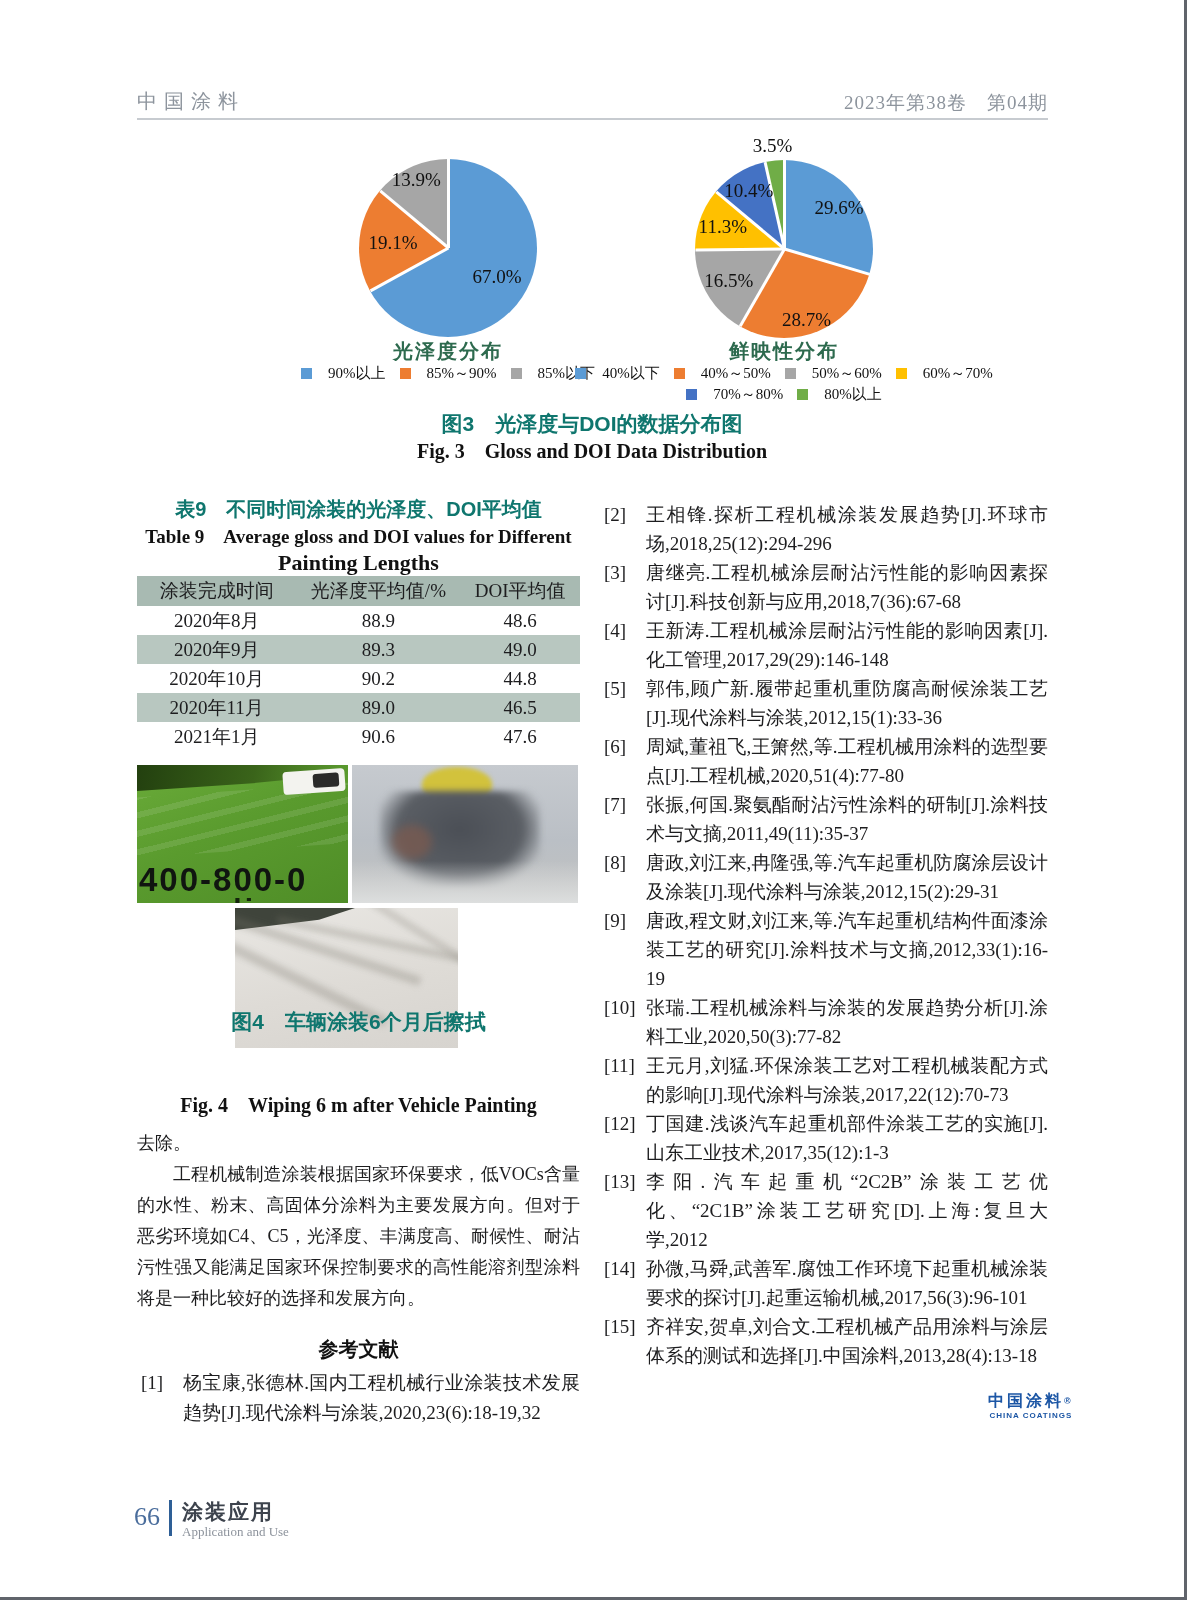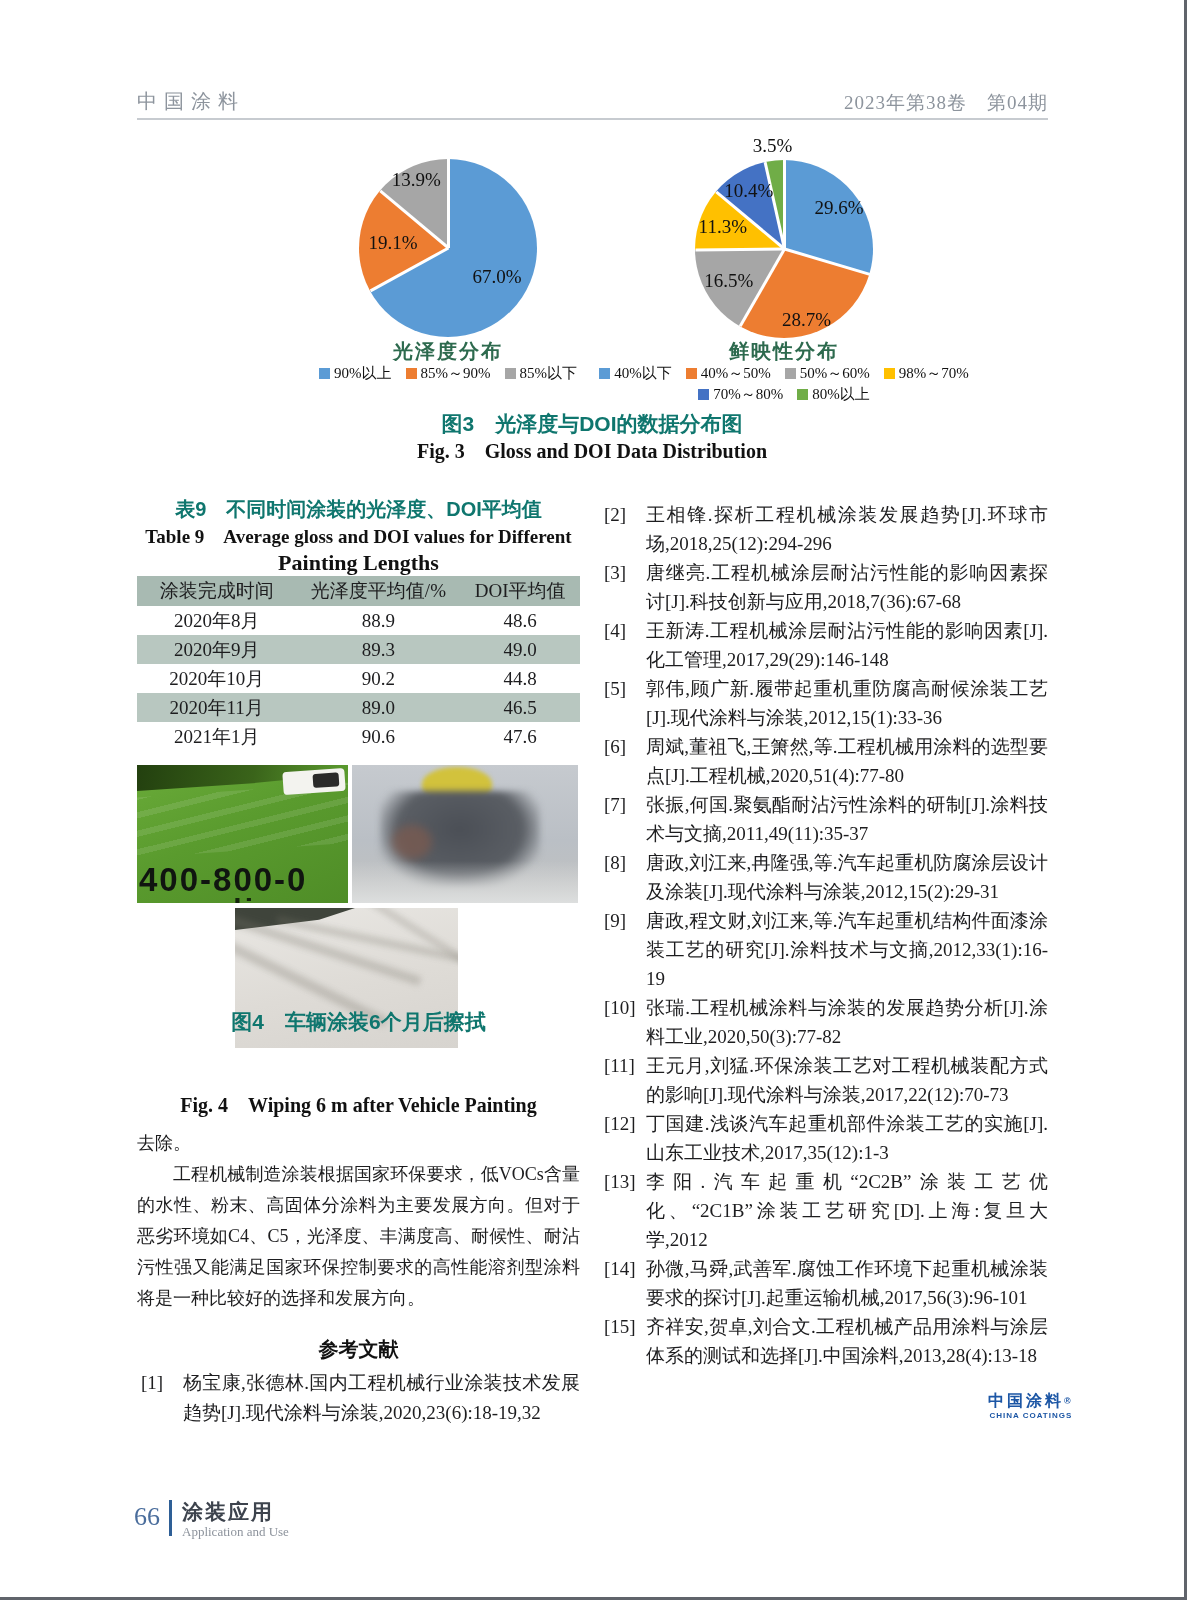--- a/index.html
+++ b/index.html
@@ -12,21 +12,21 @@
   .issue-info{left:840px;top:90px;width:208px;text-align:right;font-size:19px;color:#8d949d;letter-spacing:1px;}
   .header-rule{left:137px;top:118px;width:911px;height:2px;background:#c7cbd0;}
   
   .pie-wrap{width:178px;height:178px;}
   .pie-disc{position:absolute;left:0;top:0;width:100%;height:100%;border-radius:50%;}
   .pie-sep{position:absolute;width:3px;background:#ffffff;transform-origin:50% 100%;}
   .pie-label{position:absolute;transform:translate(-50%,-50%);font-size:19px;color:#111;white-space:nowrap;}
   .pie-title{font-size:20px;font-weight:bold;color:#2d6a4e;letter-spacing:2px;text-align:center;}
   .legend{display:flex;flex-direction:column;align-items:center;gap:2px;}
   .legend-row{display:flex;justify-content:center;gap:14px;white-space:nowrap;}
-  .legend-item{display:inline-flex;align-items:center;gap:4px;font-size:15px;color:#111;}
+  .legend-item{display:inline-flex;align-items:center;gap:16px;font-size:15px;color:#111;}
   .legend-swatch{display:inline-block;width:11px;height:11px;}
   
   .cap-zh{font-family:"Liberation Sans",sans-serif;font-weight:bold;font-size:21px;text-align:center;color:#0f766e;}
   .cap-en{font-weight:bold;font-size:20px;text-align:center;color:#111;}
   
   .t9{left:137px;top:576px;width:443px;border-collapse:collapse;font-size:19px;}
   .t9 th{background:#a8bab2;font-weight:normal;height:28px;text-align:center;}
   .t9 td{height:27px;text-align:center;}
   .t9 tr.shaded td{background:#b8c7c0;}
   
@@ -127,21 +127,21 @@
         <span class="legend-item">
           <span class="legend-swatch" style="background: rgb(237, 125, 49);"></span>
           <span>40%～50%</span>
         </span>
         <span class="legend-item">
           <span class="legend-swatch" style="background: rgb(166, 166, 166);"></span>
           <span>50%～60%</span>
         </span>
         <span class="legend-item">
           <span class="legend-swatch" style="background: rgb(255, 192, 0);"></span>
-          <span>98%～70%</span>
+          <span>60%～70%</span>
         </span>
       </div>
       <div class="legend-row">
         <span class="legend-item">
           <span class="legend-swatch" style="background: rgb(68, 114, 196);"></span>
           <span>70%～80%</span>
         </span>
         <span class="legend-item">
           <span class="legend-swatch" style="background: rgb(112, 173, 71);"></span>
           <span>80%以上</span>

